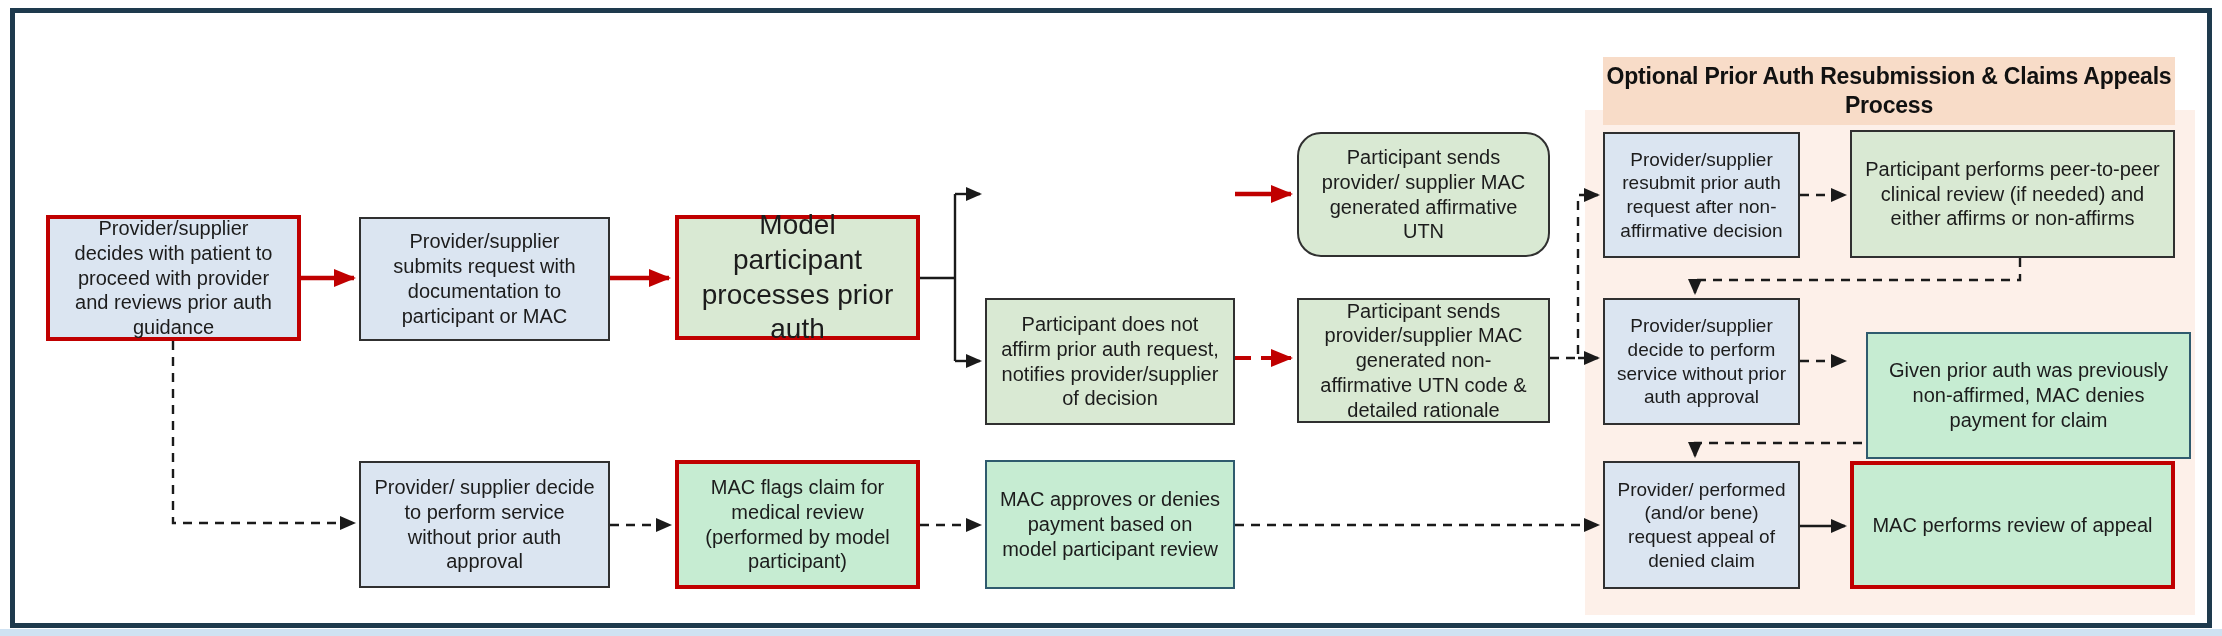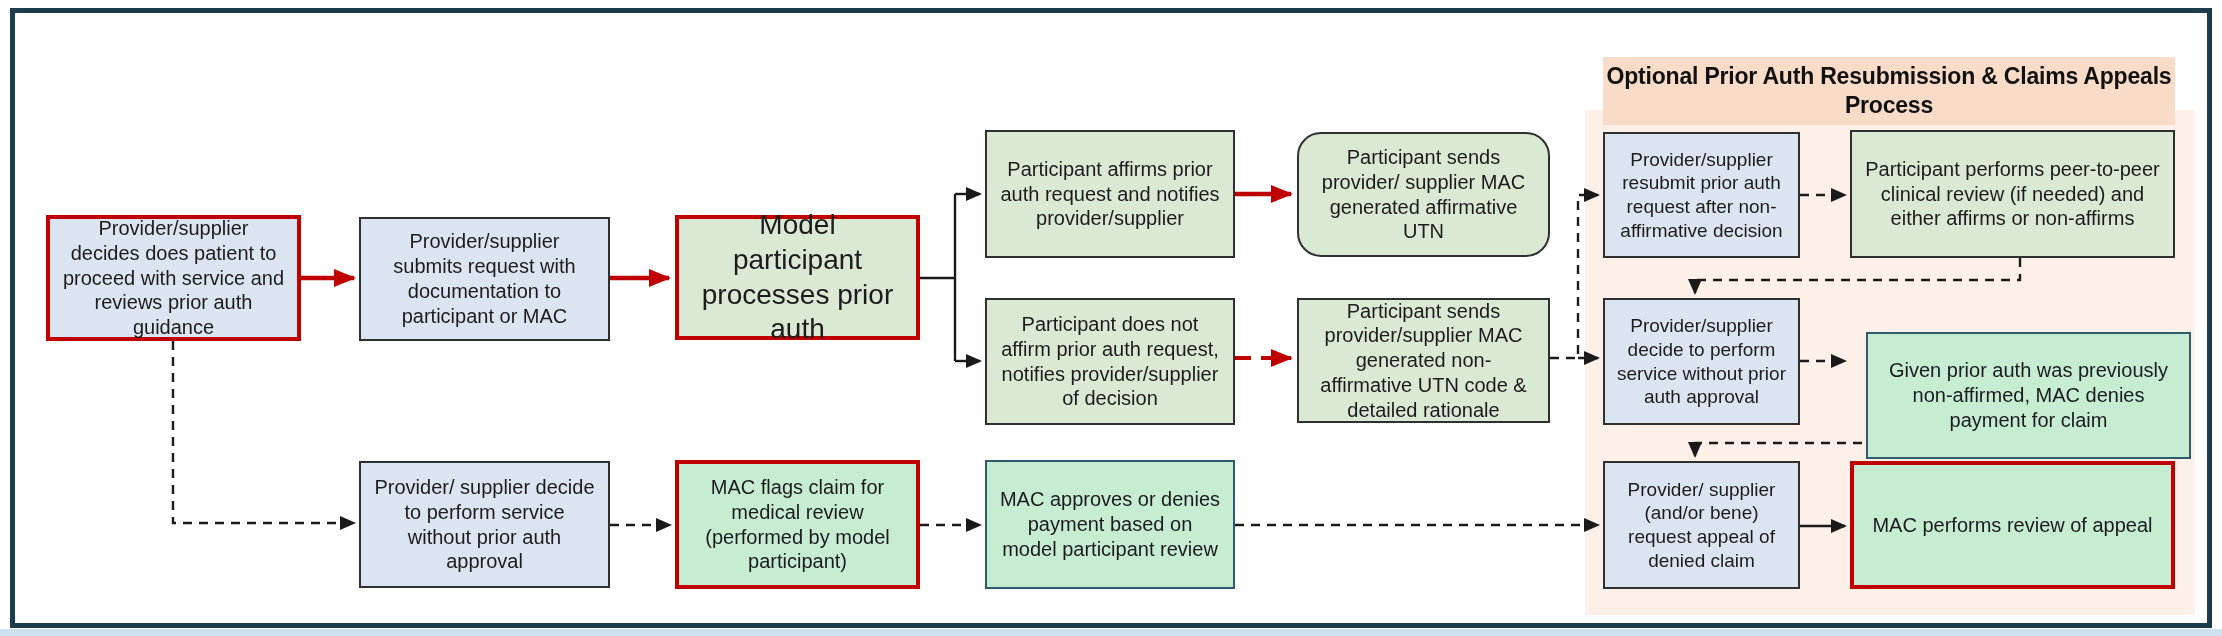--- a/index.html
+++ b/index.html
@@ -95,32 +95,31 @@
     <path class="dash-black" marker-end="url(#ab)" d="M920 525 H980"></path>
     <path class="dash-black" marker-end="url(#ab)" d="M1235 525 H1598"></path>
     <path class="dash-black" marker-end="url(#ab)" d="M1550 358 H1578 V195 H1598"></path>
     <path class="dash-black" marker-end="url(#ab)" d="M1578 358 H1598"></path>
     <path class="dash-black" marker-end="url(#ab)" d="M1800 195 H1845"></path>
     <path class="dash-black" marker-end="url(#ab)" d="M2020 258 V280 H1695 V293"></path>
     <path class="dash-black" marker-end="url(#ab)" d="M1800 361 H1845"></path>
     <path class="dash-black" marker-end="url(#ab)" d="M2020 425 V443 H1695 V456"></path>
   </svg>
 
-  <div class="node blue red-border nA">Provider/supplier decides does patient to proceed with service and reviews prior auth guidance</div>
+  <div class="node blue red-border nA">Provider/supplier decides with patient to proceed with provider and reviews prior auth guidance</div>
   <div class="node blue nB">Provider/supplier submits request with documentation to participant or MAC</div>
   <div class="node red-border big nC">Model participant processes prior auth</div>
-  <div class="node nD">Participant affirms prior auth request and notifies provider/supplier</div>
   <div class="node nE">Participant does not affirm prior auth request, notifies provider/supplier of decision</div>
   <div class="node nF">Participant sends provider/ supplier MAC generated affirmative UTN</div>
   <div class="node nG">Participant sends provider/supplier MAC generated non-affirmative UTN code &amp; detailed rationale</div>
   <div class="node blue small nH">Provider/supplier resubmit prior auth request after non-affirmative decision</div>
   <div class="node nI">Participant performs peer-to-peer clinical review (if needed) and either affirms or non-affirms</div>
   <div class="node blue small nJ">Provider/supplier decide to perform service without prior auth approval</div>
   <div class="node mint teal-border nK">Given prior auth was previously non-affirmed, MAC denies payment for claim</div>
   <div class="node blue nL">Provider/ supplier decide to perform service without prior auth approval</div>
   <div class="node mint red-border nM">MAC flags claim for medical review (performed by model participant)</div>
   <div class="node mint teal-border nN">MAC approves or denies payment based on model participant review</div>
-  <div class="node blue small nO">Provider/ supplier (and/or bene) request appeal of denied claim</div>
+  <div class="node blue small nO">Provider/ performed (and/or bene) request appeal of denied claim</div>
   <div class="node mint red-border nP">MAC performs review of appeal</div>
 
   <div id="outer-border"></div>
   <div id="bottom-strip"></div>
 </div>
 
 </body></html>

